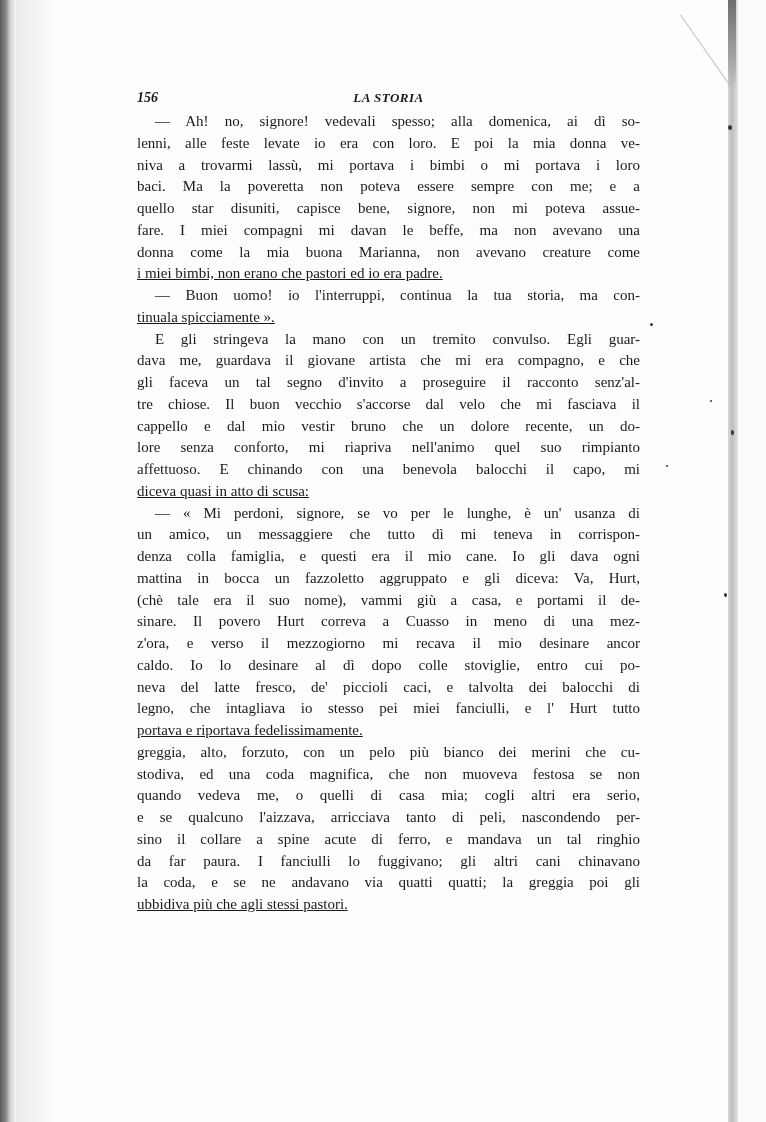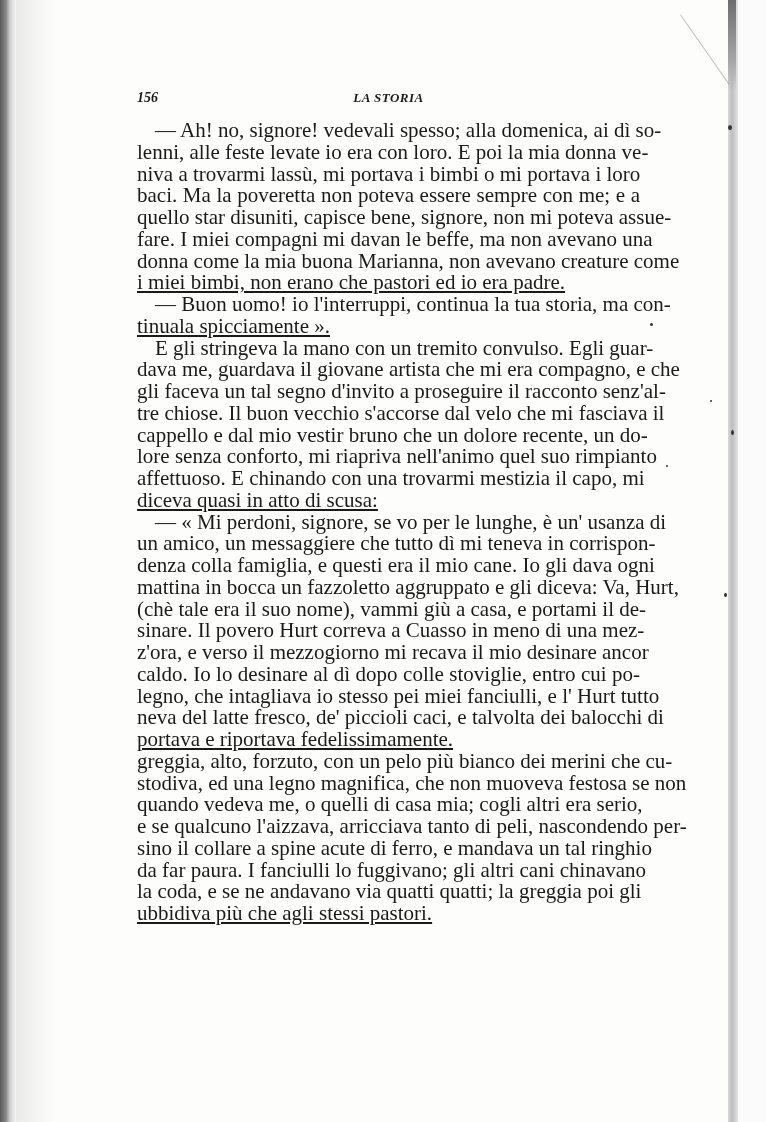--- a/index.html
+++ b/index.html
@@ -14,21 +14,21 @@
   .edge-right-dark { position:absolute; left:728px; top:0; width:8px; height:90px;
     background:linear-gradient(to bottom,#6e6e6e,#a9a9a9 70%,rgba(190,190,190,0)); }
   .outside-right { position:absolute; left:738px; top:0; width:28px; height:1122px; background:#fbfbfb; }
   .fold-line { position:absolute; left:680px; top:15px; width:1px; height:85px;
     background:#9a9a9a; transform:rotate(-35deg); transform-origin:top left; opacity:.6; }
   .speck { position:absolute; width:3px; height:3px; border-radius:50%; background:#333; }
   .page { position:absolute; left:137px; top:88px; width:503px; }
   .running-head { position:relative; height:22px; font-size:14px; font-weight:bold;font-style:italic; }
   .page-number { position:absolute; left:0; top:2px; }
   .page-title { position:absolute; left:0; right:0; text-align:center; top:2px; letter-spacing:.5px; font-size:13px; }
-  .body-text { font-size:21px; line-height:21.75px; text-align:justify; margin-top:10px; }
+  .body-text { font-size:15px; line-height:21.75px; text-align:justify; margin-top:1px; }
   .line { display:block; text-align:justify; text-align-last:justify; white-space:nowrap; height:21.75px; }
   .line.last { text-align-last:left;text-decoration:underline; }
   .line.indent { padding-left:18px; }
 </style>
 </head>
 <body>
 
 <div class="binding-left"></div>
 <div class="shade-left"></div>
 <div class="edge-right"></div>
@@ -58,35 +58,35 @@
       <span class="line">donna come la mia buona Marianna, non avevano creature come</span>
       <span class="line last">i miei bimbi, non erano che pastori ed io era padre.</span>
       <span class="line indent">— Buon uomo! io l'interruppi, continua la tua storia, ma con-</span>
       <span class="line last">tinuala spicciamente ».</span>
       <span class="line indent">E gli stringeva la mano con un tremito convulso. Egli guar-</span>
       <span class="line">dava me, guardava il giovane artista che mi era compagno, e che</span>
       <span class="line">gli faceva un tal segno d'invito a proseguire il racconto senz'al-</span>
       <span class="line">tre chiose. Il buon vecchio s'accorse dal velo che mi fasciava il</span>
       <span class="line">cappello e dal mio vestir bruno che un dolore recente, un do-</span>
       <span class="line">lore senza conforto, mi riapriva nell'animo quel suo rimpianto</span>
-      <span class="line">affettuoso. E chinando con una trovarmi mestizia il capo, mi</span>
+      <span class="line">affettuoso. E chinando con una benevola balocchi il capo, mi</span>
       <span class="line last">diceva quasi in atto di scusa:</span>
       <span class="line indent">— « Mi perdoni, signore, se vo per le lunghe, è un' usanza di</span>
       <span class="line">un amico, un messaggiere che tutto dì mi teneva in corrispon-</span>
       <span class="line">denza colla famiglia, e questi era il mio cane. Io gli dava ogni</span>
       <span class="line">mattina in bocca un fazzoletto aggruppato e gli diceva: Va, Hurt,</span>
       <span class="line">(chè tale era il suo nome), vammi giù a casa, e portami il de-</span>
       <span class="line">sinare. Il povero Hurt correva a Cuasso in meno di una mez-</span>
       <span class="line">z'ora, e verso il mezzogiorno mi recava il mio desinare ancor</span>
       <span class="line">caldo. Io lo desinare al dì dopo colle stoviglie, entro cui po-</span>
+      <span class="line">neva del latte fresco, de' piccioli caci, e talvolta dei balocchi di</span>
       <span class="line">legno, che intagliava io stesso pei miei fanciulli, e l' Hurt tutto</span>
-      <span class="line">neva del latte fresco, de' piccioli caci, e talvolta dei balocchi di</span>
       <span class="line last">portava e riportava fedelissimamente.</span>
       <span class="line">greggia, alto, forzuto, con un pelo più bianco dei merini che cu-</span>
-      <span class="line">stodiva, ed una legno magnifica, che non muoveva festosa se non</span>
+      <span class="line">stodiva, ed una coda magnifica, che non muoveva festosa se non</span>
       <span class="line">quando vedeva me, o quelli di casa mia; cogli altri era serio,</span>
       <span class="line">e se qualcuno l'aizzava, arricciava tanto di peli, nascondendo per-</span>
       <span class="line">sino il collare a spine acute di ferro, e mandava un tal ringhio</span>
       <span class="line">da far paura. I fanciulli lo fuggivano; gli altri cani chinavano</span>
       <span class="line">la coda, e se ne andavano via quatti quatti; la greggia poi gli</span>
       <span class="line last">ubbidiva più che agli stessi pastori.</span>
     </div>
 </div>
 
 </body></html>

